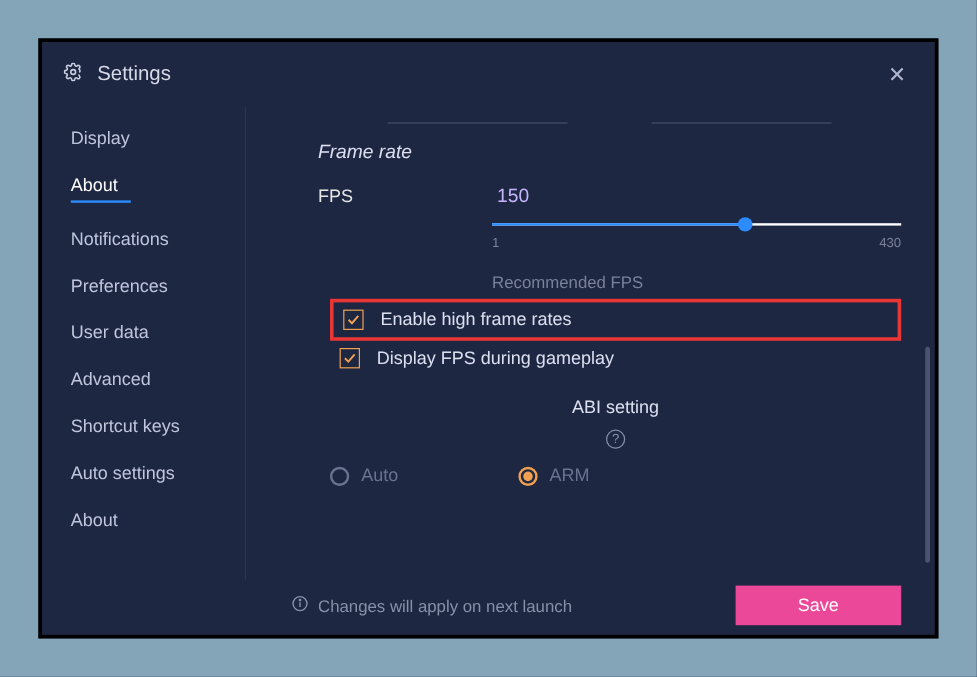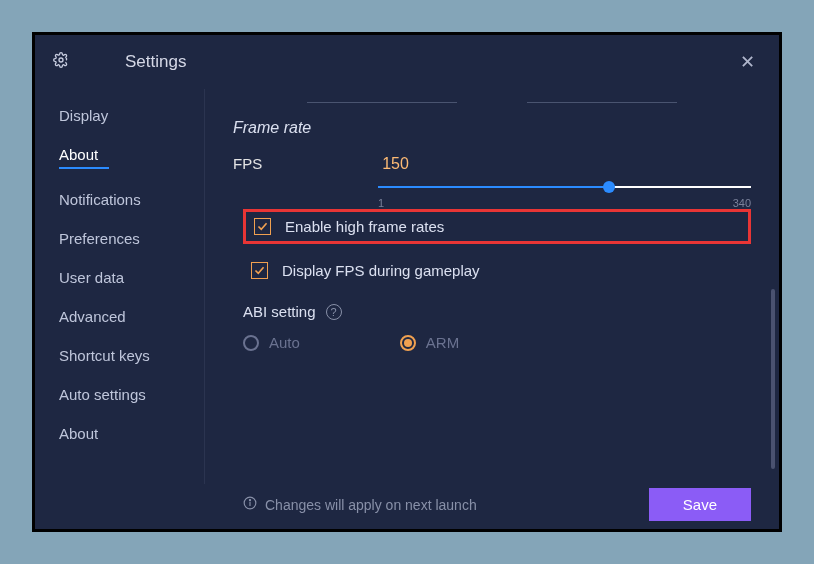--- a/index.html
+++ b/index.html
@@ -1,55 +1,55 @@
 <!DOCTYPE html>
 <html><head>
   <meta charset="utf-8">
   <style>
     * { box-sizing: border-box; margin: 0; padding: 0; }
     body { background: #84a5b8; font-family: 'Segoe UI', Arial, sans-serif; display: flex; align-items: center; justify-content: center; height: 564px; width: 814px; }
     .window { background: #1e2742; width: 750px; height: 500px; border: 3px solid #000; position: relative; display: flex; flex-direction: column; }
     .titlebar { display: flex; align-items: center; justify-content: space-between; padding: 14px 18px; color: #d5d8e6; }
     .titlebar-left { display: flex; align-items: center; gap: 12px; }
-    .title-text { font-size: 17px; margin-left: 44px; }
+    .title-text { font-size: 17px; }
     .close-btn { color: #b0b6cc; font-size: 18px; cursor: pointer; padding: 2px 6px; }
-    .content { display: flex; flex: 1; overflow: hidden; }
+    .content { display: flex; flex: 1; overflow: hidden; gap: 32px; }
     .sidebar { width: 170px; padding: 18px 0 0 24px; border-right: 1px solid rgba(120,130,160,0.15); display: flex; flex-direction: column; gap: 22px; }
     .sidebar-item { color: #bfc6db; font-size: 15px; cursor: pointer; }
     .sidebar-item.active { color: #fff; font-weight: 400; }
     .sidebar-item .underline { height: 2px; background: #2b8bff; width: 50px; margin-top: 4px; }
     .main { flex: 1; padding: 8px 28px 0 28px; position: relative; overflow-y: auto; }
     .ghost-boxes { display: flex; gap: 70px; justify-content: center; margin-bottom: 8px; }
     .ghost-box { width: 150px; height: 6px; border-bottom: 1px solid rgba(180,190,220,0.3); }
     .section-title { color: #dbe0f0; font-size: 16px; margin: 16px 0 18px 0; font-style: italic; }
     .fps-row { display: flex; align-items: baseline; gap: 120px; }
     .fps-label { color: #e5e5e5; font-size: 15px; }
-    .fps-value { color: #fdba74; font-size: 16px; }
+    .fps-value { color: #c4b5fd; font-size: 16px; }
     .slider-wrap { margin-left: 145px; margin-top: 8px; }
     .slider { position: relative; height: 12px; display: flex; align-items: center; }
     .slider-track { position: absolute; left: 0; right: 0; height: 2px; background: #fff; }
     .slider-fill { position: absolute; left: 0; height: 2px; background: #2b8bff; }
     .slider-thumb { position: absolute; width: 12px; height: 12px; background: #2b8bff; border-radius: 50%; transform: translateX(-50%); cursor: pointer; }
     .slider-labels { display: flex; justify-content: space-between; font-size: 11px; color: #7a819a; margin-top: 4px; }
     .reco-title { color: #7a819a; font-size: 14px; margin: 18px 0 6px 145px; }
     .reco-list { list-style: disc; margin-left: 175px; color: #7a819a; font-size: 14px; max-width: 360px; }
     .reco-list li { margin-bottom: 4px; line-height: 1.35; }
-    .checkbox-row { display: flex; align-items: center; gap: 14px; margin: 0 0 12px 10px; color: #dbe0f0; font-size: 15px; padding: 6px 8px; }
+    .checkbox-row { display: flex; align-items: center; gap: 14px; margin: 0 0 0 10px; color: #dbe0f0; font-size: 15px; padding: 6px 8px; }
     .checkbox-row.highlighted { border: 3px solid #e83535; }
     .chk { width: 17px; height: 17px; border: 1.5px solid #f0a050; display: flex; align-items: center; justify-content: center; background: transparent; cursor: pointer; }
     .chk svg { width: 13px; height: 13px; }
-    .abi-row { display: flex; align-items: center; gap: 10px; margin: 18px 0 14px 10px; color: #dbe0f0; font-size: 15px; }
+    .abi-row { display: flex; align-items: center; gap: 10px; margin: 18px 0 14px 10px; color: #dbe0f0; font-size: 15px; flex-direction: column; }
     .radio-group { display: flex; gap: 100px; margin-left: 10px; }
     .radio-item { display: flex; align-items: center; gap: 10px; color: #6a7290; font-size: 15px; }
     .radio { width: 16px; height: 16px; border: 2px solid #6a7290; border-radius: 50%; display: flex; align-items: center; justify-content: center; }
     .radio.selected { border-color: #f0a050; }
     .radio.selected::after { content: ""; width: 8px; height: 8px; background: #f0a050; border-radius: 50%; }
     .footer { display: flex; align-items: center; justify-content: space-between; padding: 4px 28px 8px 208px; }
     .footer-note { display: flex; align-items: center; gap: 8px; color: #8890a8; font-size: 14px; }
-    .save-btn { background: #8b5cf6; color: #fff; border: none; padding: 8px 34px; font-size: 15px; cursor: pointer; }
+    .save-btn { background: #ec4899; color: #fff; border: none; padding: 8px 52px; font-size: 15px; cursor: pointer; }
     .help-icon { width: 16px; height: 16px; border: 1.5px solid #8890a8; border-radius: 50%; display: inline-flex; align-items: center; justify-content: center; font-size: 11px; color: #8890a8; }
     .scrollbar { position: absolute; right: 4px; top: 200px; width: 4px; height: 180px; background: #4a5270; border-radius: 2px; }
   </style>
 </head>
 <body>
 
 <div class="window">
   <div class="titlebar">
     <div class="titlebar-left">
       <span>
@@ -90,24 +90,25 @@
       </div>
 
       <div class="slider-wrap">
         <div class="slider">
           <div class="slider-track"></div>
           <div class="slider-fill" id="slider-fill" style="width: 62%;"></div>
           <div class="slider-thumb" id="slider-thumb" style="left: 62%;"></div>
         </div>
         <div class="slider-labels">
           <span>1</span>
-          <span>340</span>
+          <span>430</span>
         </div>
       </div>
 
+      <div class="reco-title">Recommended FPS</div>
 
       <div class="checkbox-row highlighted">
         <div class="chk">
           <svg viewBox="0 0 16 16">
               <path d="M3 8 L6.5 11.5 L13 4" stroke="#f0a050" stroke-width="2" fill="none"></path>
             </svg>
         </div>
         <span>Enable high frame rates</span>
       </div>
 

